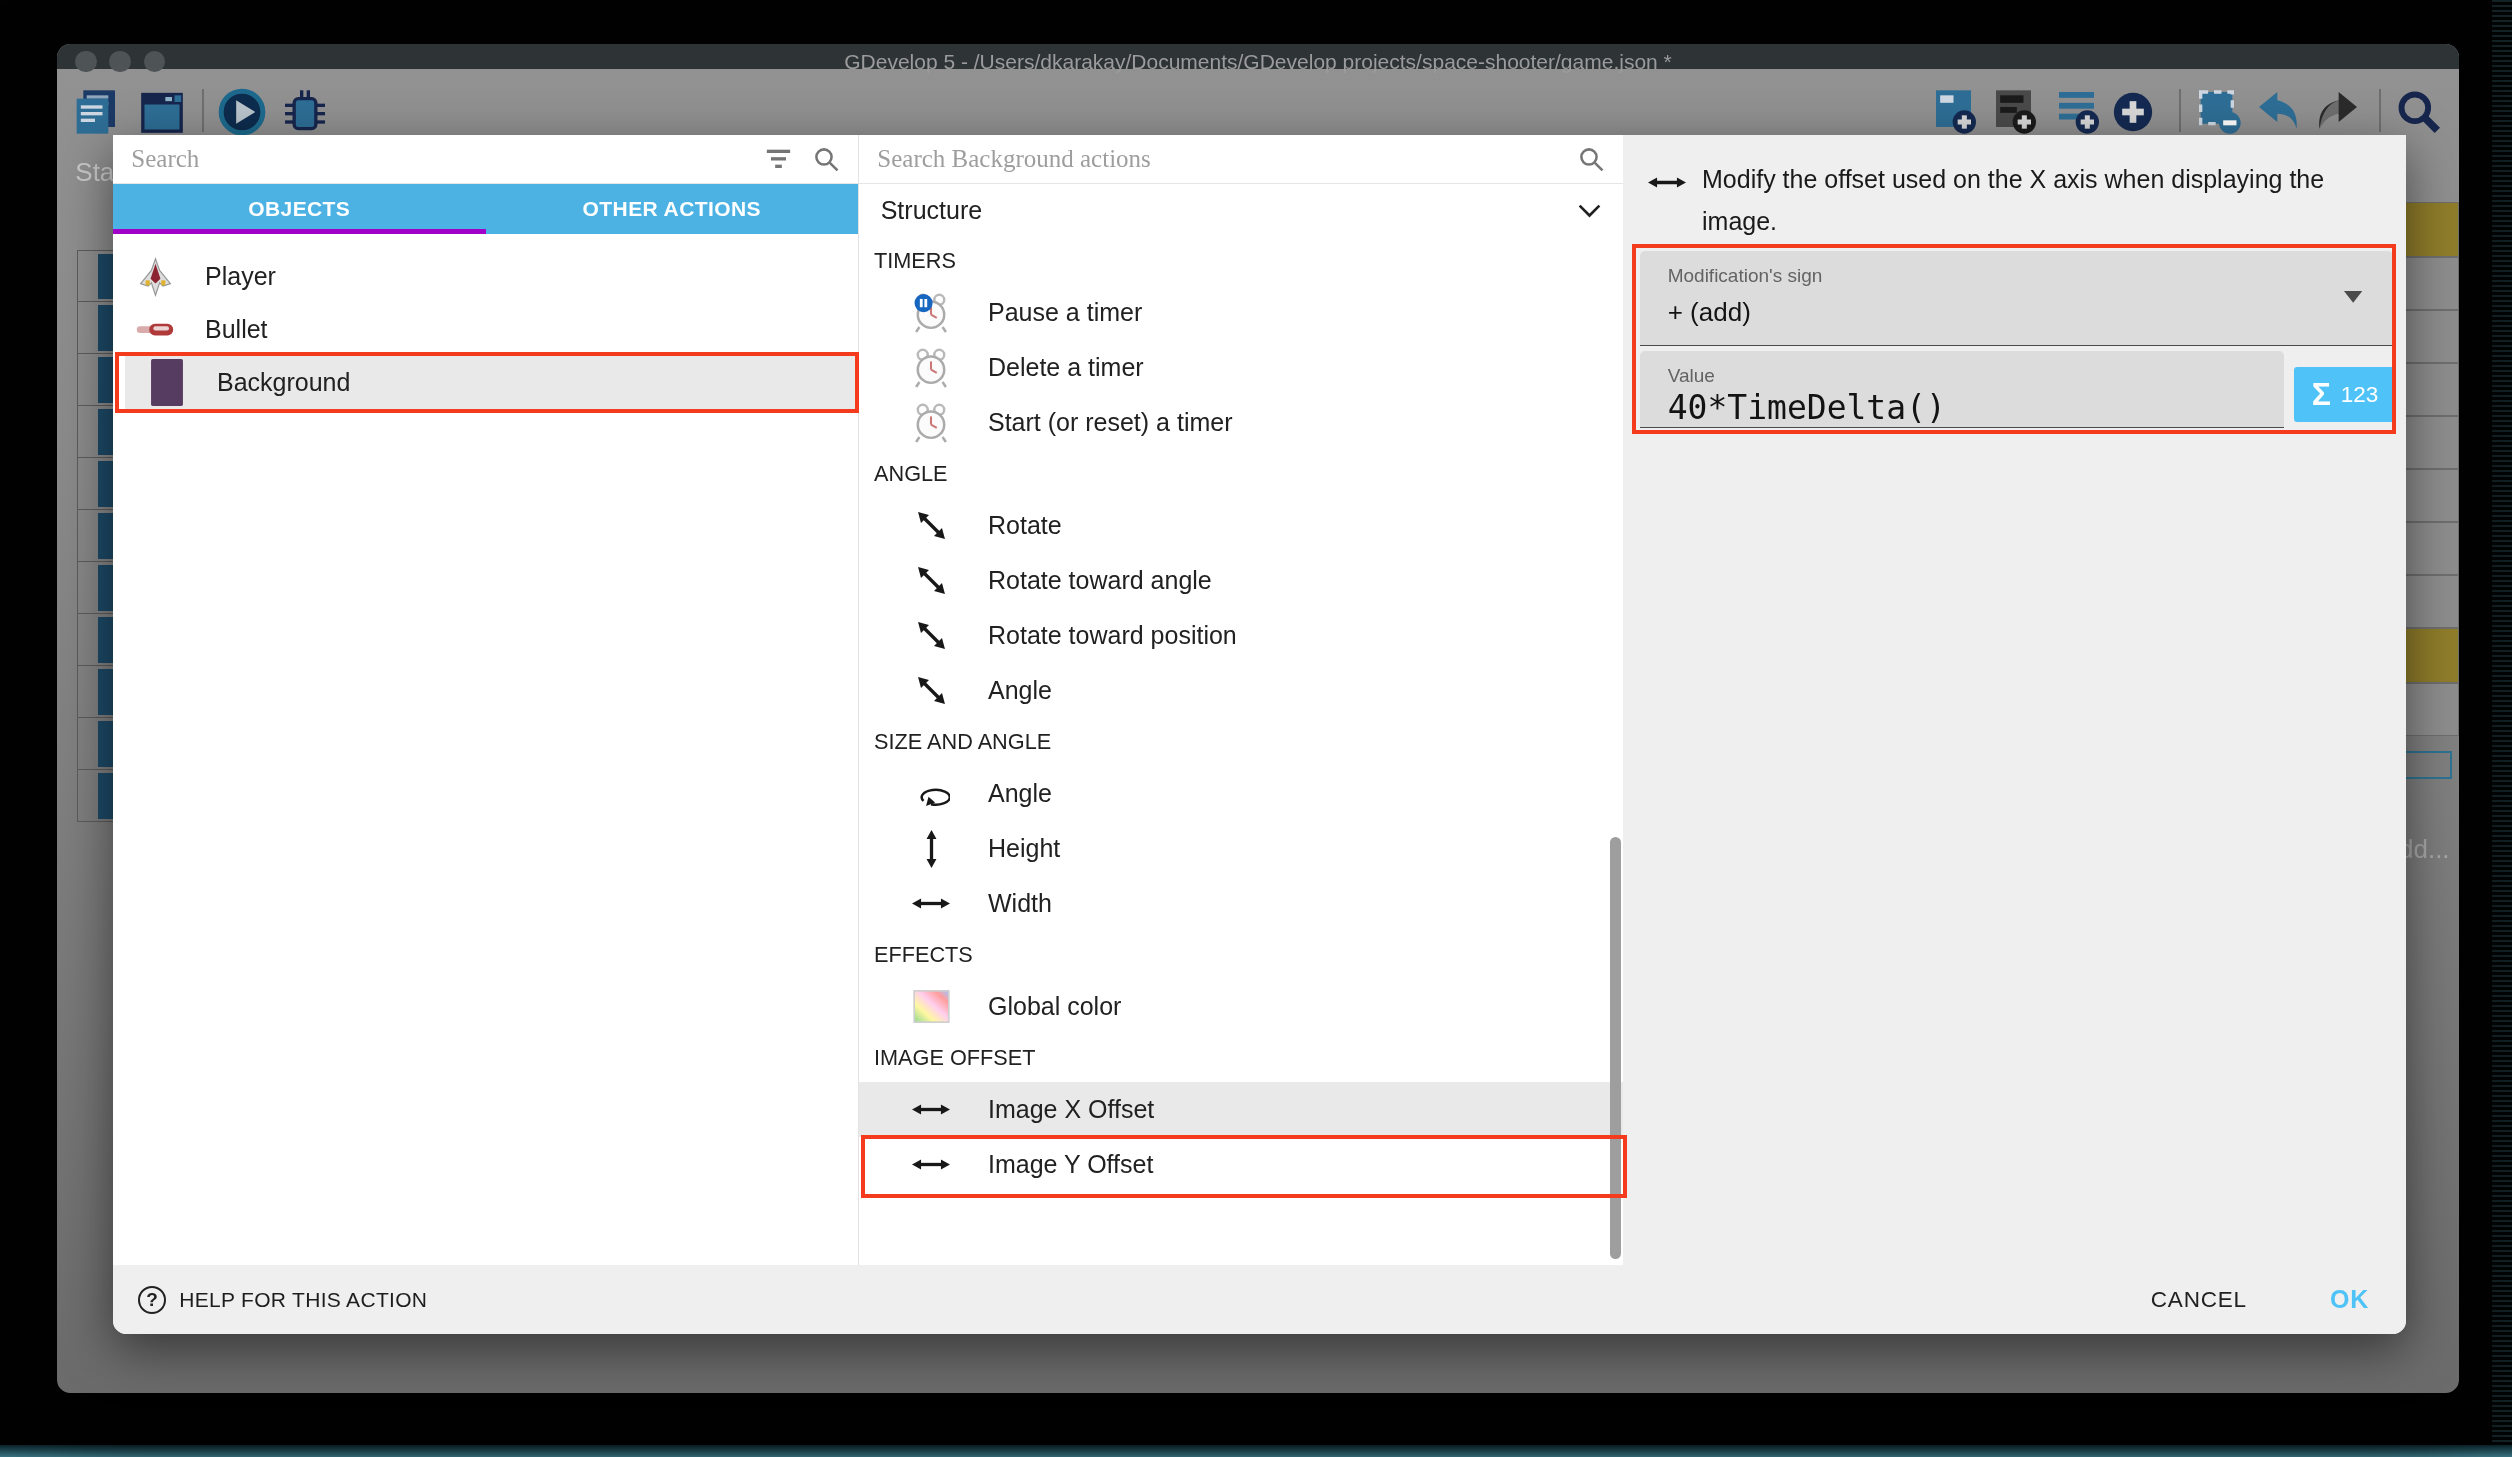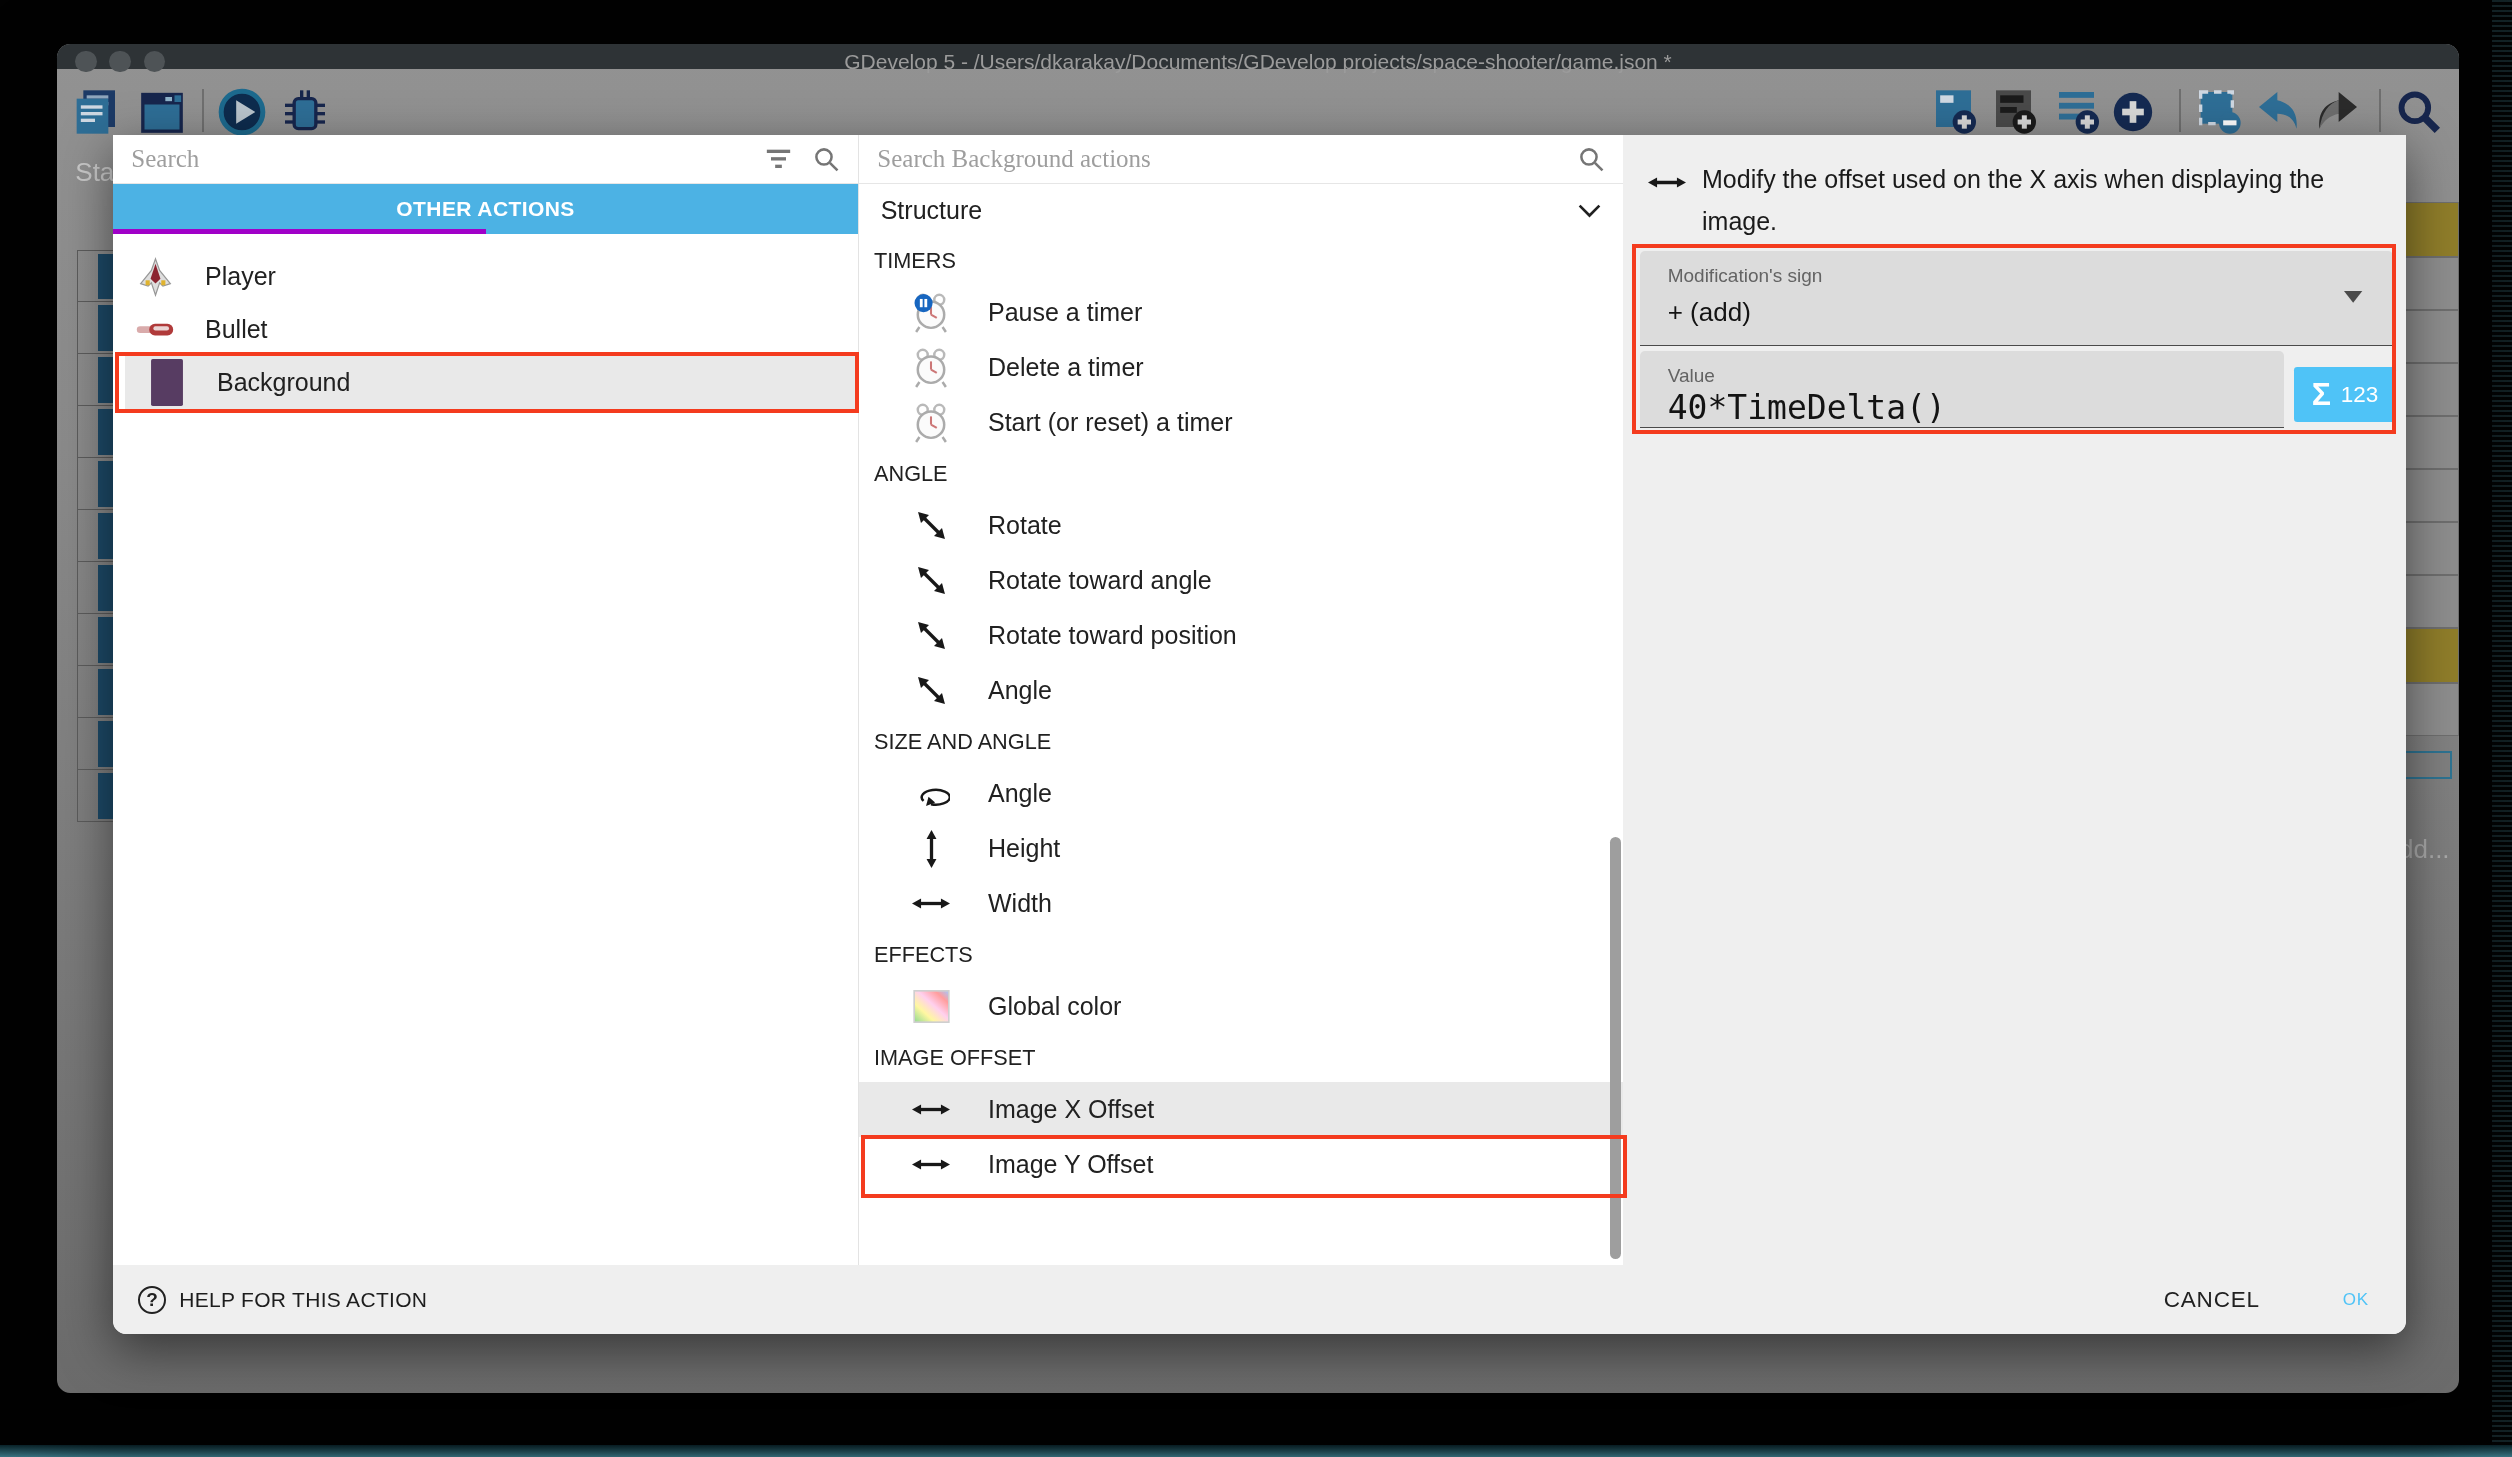--- a/index.html
+++ b/index.html
@@ -116,21 +116,21 @@
   .dialog-footer { position:absolute; left:0; bottom:0; width:100%; height:69px;
     background:#efefef; border-radius:0 0 13.3px 13.3px; display:flex; align-items:center;
     padding:0 37px 0 25px; }
   .help { display:flex; align-items:center; gap:13.3px; }
   .help-circle { width:28px; height:28px; border:2.5px solid #222; border-radius:50%;
     display:flex; align-items:center; justify-content:center;
     font-size:19px; font-weight:bold; color:#222; }
   .help-label { font-size:21px; color:#1d1d1d; letter-spacing:0.3px; }
   .footer-spacer { flex:1; }
   .btn-cancel { font-size:22.5px; color:#212121; letter-spacing:0.8px; margin-right:83px; }
-  .btn-ok { font-size:17px; color:var(--ok-blue); letter-spacing:0.8px; }
+  .btn-ok { font-size:25px; color:var(--ok-blue); letter-spacing:0.8px;font-weight:bold; }
 </style>
 </head>
 <body>
 
 <div class="desktop">
   <div class="desktop-edge-right"></div>
   <div class="desktop-bottom-glow"></div>
 
   <div class="window">
 
@@ -285,20 +285,21 @@
                 <rect x="1" y="2" width="28" height="4" fill="#757575"></rect>
                 <rect x="6" y="11" width="18" height="4" fill="#757575"></rect>
                 <rect x="11" y="20" width="8" height="4" fill="#757575"></rect>
               </svg>
             <svg width="27" height="27" viewBox="0 0 32 32">
                 <circle cx="13" cy="13" r="9" fill="none" stroke="#757575" stroke-width="3"></circle>
                 <line x1="20" y1="20" x2="29" y2="29" stroke="#757575" stroke-width="3"></line>
               </svg>
           </div>
           <div class="tabs">
+            <div class="tab">OBJECTS</div>
             <div class="tab">OTHER ACTIONS</div>
             <div class="tab-underline"></div>
           </div>
           <div class="objects-list">
               <div class="object-row">
                 <span class="icon">
                   <svg width="33" height="40" viewBox="0 0 40 48">
      <path d="M20 2 L25 16 L38 32 L29 35 L25 31 L20 46 L15 31 L11 35 L2 32 L15 16 Z" fill="#dedede" stroke="#979797" stroke-width="1.5"></path>
      <path d="M20 8 L26 26 L20 32 L14 26 Z" fill="#8c2330"></path>
      <rect x="8" y="28" width="5" height="6" fill="#e0b32e"></rect>

